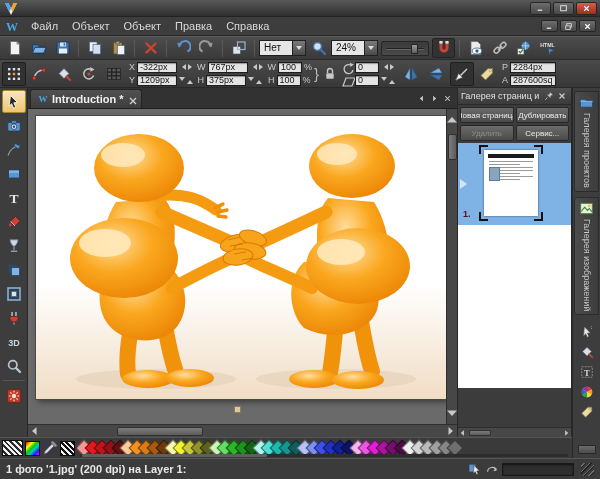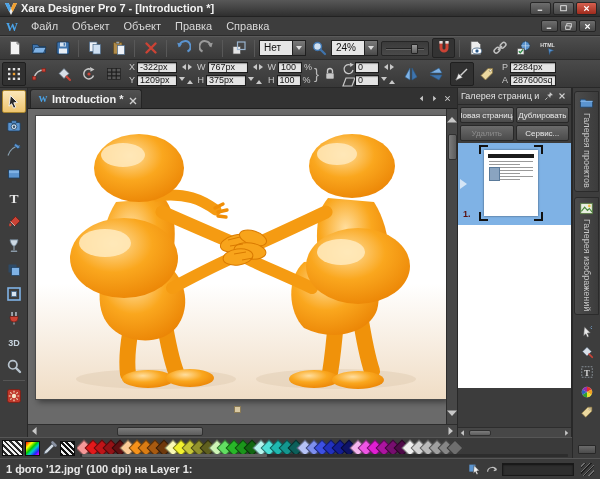--- a/index.html
+++ b/index.html
@@ -123,21 +123,20 @@
 <body>
 
 <div class="titlebar">
   <span style="width:14px;height:14px">
       <svg viewBox="0 0 16 16" width="16" height="16">
         <path d="M2 2 L8 14 L14 2 L10.5 2 L8 7.5 L5.5 2 Z" fill="#ececec"></path>
         <path d="M2 2 L5.5 2 L8 7.5 L6.2 11 Z" fill="#4aa3e8"></path>
         <path d="M14 2 L10.5 2 L8 7.5 L9.8 11 Z" fill="#f0a030"></path>
       </svg>
     </span>
-  <span class="title">Xara Designer Pro 7 - [Introduction *]</span>
   <span class="winbtns">
     <span class="wbtn">
         <svg viewBox="0 0 16 16" width="16" height="16">
           <rect x="3" y="10" width="8" height="2.2" fill="#e8e8e8"></rect>
         </svg>
       </span>
     <span class="wbtn">
         <svg viewBox="0 0 16 16" width="16" height="16">
           <rect x="3" y="3" width="10" height="9" fill="none" stroke="#e8e8e8" stroke-width="1.6"></rect>
         </svg>
@@ -878,21 +877,21 @@
       <span class="dia" style="background:#A0A0A0"></span>
       <span class="dia" style="background:#868686"></span>
       <span class="dia" style="background:#6E6E6E"></span>
     </span>
   <span class="pbar">
       <span class="pb-thumb"></span>
     </span>
 </div>
 
 <div class="status">
-  <span class="stext">1 фото '12.jpg' (100 dpi) на Layer 1:</span>
+  <span class="stext">1 фото '1.jpg' (200 dpi) на Layer 1:</span>
   <span class="sicons">
     <span>
         <svg viewBox="0 0 16 16" width="16" height="16">
           <rect x="1.5" y="3" width="7" height="8" fill="#5b94cf"></rect>
           <path d="M7 4 L13 10 L10 10.3 L11.6 13.6 L9.8 14.4 L8.3 11 L6 13 Z" fill="#f0f0f0" stroke="#333" stroke-width="0.6"></path>
         </svg>
       </span>
     <span>
         <svg viewBox="0 0 16 16" width="16" height="16">
           <path d="M3 11 C3 5 13 5 13 9 M13 9 l-2.5 -1.5 M13 9 l-3 1" fill="none" stroke="#c0c0c0" stroke-width="1.3"></path>

